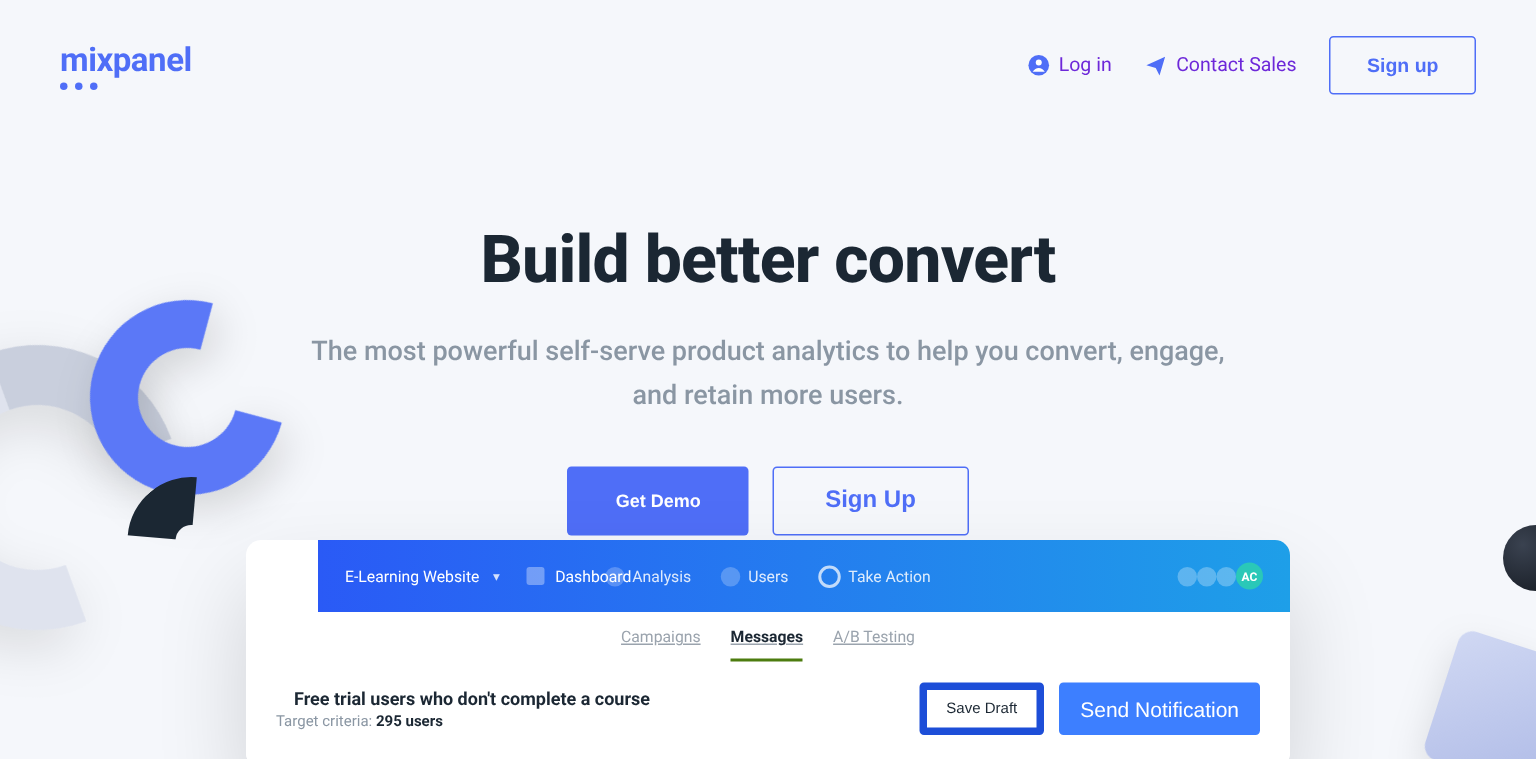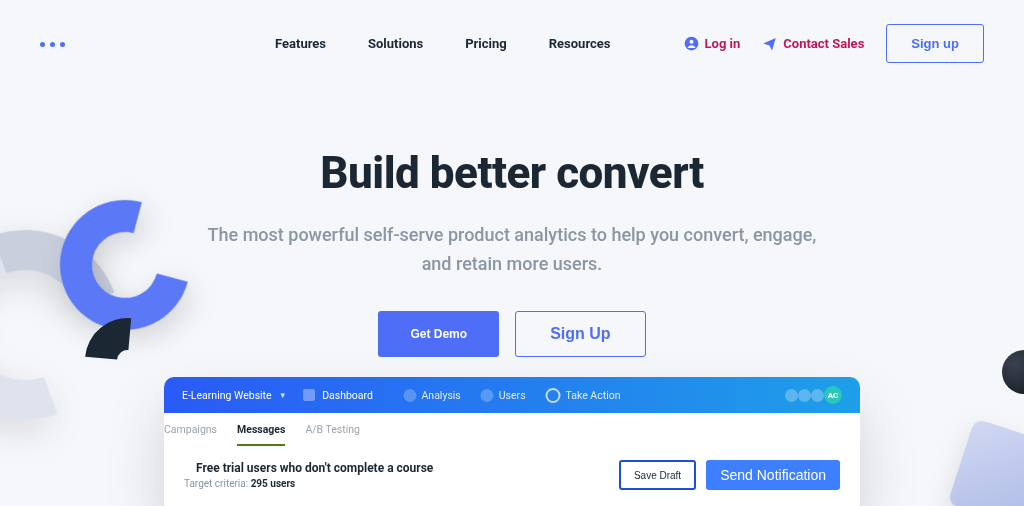--- a/index.html
+++ b/index.html
@@ -4,77 +4,72 @@
 <style>
 * { margin:0; padding:0; box-sizing:border-box; }
 body { font-family:-apple-system,BlinkMacSystemFont,'Segoe UI',Roboto,Helvetica,Arial,sans-serif; background:#f5f7fb; width:1024px; height:506px; overflow:hidden; position:relative; color:#1b2733; }
 .header { display:flex; align-items:center; padding:24px 40px 0 40px; }
 .logo { color:#4f6ef7; font-weight:700; font-size:22px; letter-spacing:-.3px; }
 .logo-dots { display:flex; gap:5px; margin-top:2px; }
 .logo-dots span { width:5px; height:5px; border-radius:50%; background:#4f6ef7; display:inline-block; }
 .nav { display:flex; gap:42px; margin-left:210px; }
 .nav a { font-size:13px; font-weight:700; color:#1b2733; text-decoration:none; }
 .right-actions { margin-left:auto; display:flex; align-items:center; gap:22px; }
-.login, .contact { display:flex; align-items:flex-start; gap:6px; font-size:13px; font-weight:700; color:#be185d; text-decoration:none; }
+.login, .contact { display:flex; align-items:flex-start; gap:6px; font-size:13px; font-weight:400; color:#6d28d9; text-decoration:none; }
 .login .icn, .contact .icn { color:#4f6ef7; display:inline-flex; }
 .signup-btn { border:1.5px solid #4f6ef7; color:#4f6ef7; background:transparent; font-size:13px; font-weight:700; padding:11px 24px; border-radius:3px; cursor:pointer; }
 .hero { text-align:center; margin-top:84px; position:relative; z-index:2; }
 .hero h1 { font-size:44px; font-weight:800; letter-spacing:-.5px; color:#1b2733; }
 .hero p { font-size:18px; color:#8a96a3; margin-top:22px; line-height:1.6; max-width:640px; margin-left:auto; margin-right:auto; font-weight:500; }
 .cta-row { display:flex; justify-content:center; gap:16px; margin-top:32px; }
 .btn-primary { background:#4f6ef7; color:#fff; font-size:12px; font-weight:700; border:none; padding:14px 32px; border-radius:3px; cursor:pointer; }
 .btn-secondary { background:transparent; border:1.5px solid #4f6ef7; color:#4f6ef7; font-size:16px; font-weight:700; padding:13px 34px; border-radius:3px; cursor:pointer; }
 
 .shape { position:absolute; z-index:1; }
 .ring-outer { left:-70px; top:230px; width:190px; height:190px; border-radius:50%; border:40px solid #dfe3ee; border-top-color:#c9cfdd; border-right-color:transparent; transform:rotate(25deg); filter:drop-shadow(0 12px 18px rgba(0,0,0,.12)); }
 .ring-inner { left:60px; top:200px; width:130px; height:130px; border-radius:50%; border:32px solid #5b78f7; border-right-color:transparent; transform:rotate(-30deg); filter:drop-shadow(0 10px 14px rgba(0,0,0,.15)); }
 .wedge { left:85px; top:318px; width:85px; height:85px; }
 .wedge::before { content:""; position:absolute; inset:0; border-radius:50%; border:32px solid #1b2733; border-top-color:transparent; border-right-color:transparent; border-bottom-color:transparent; transform:rotate(50deg); }
 .cube-right { right:-25px; top:430px; width:90px; height:90px; background:linear-gradient(145deg,#d0d8f3,#adb9e6); transform:rotate(18deg); border-radius:10px; filter:drop-shadow(0 10px 12px rgba(0,0,0,.1)); }
 .sphere { right:-22px; top:350px; width:44px; height:44px; border-radius:50%; background:radial-gradient(circle at 30% 30%,#3a4250,#12171e); }
 
 .app-card { position:absolute; left:164px; right:164px; bottom:-6px; border-radius:10px; overflow:hidden; box-shadow:0 30px 60px rgba(0,0,0,.15); background:#fff; z-index:3; }
-.app-bar { background:linear-gradient(90deg,#2a5af6 0%,#1e9fe8 100%); height:36px; display:flex; align-items:center; padding:0 18px; color:#fff; font-size:10.5px; }
+.app-bar { background:linear-gradient(90deg,#2a5af6 0%,#1e9fe8 100%); height:48px; display:flex; align-items:center; padding:0 18px; color:#fff; font-size:10.5px;margin-left:48px; }
 .app-bar .seg { display:flex; align-items:center; gap:7px; }
 .app-bar .center { position:absolute; left:50%; transform:translateX(-50%); display:flex; gap:20px; }
 .app-bar .center span { display:flex; align-items:center; gap:5px; opacity:.92; }
 .app-bar .right-icons { margin-left:auto; display:flex; align-items:center;text-align:right; }
 .dot-icn { width:13px; height:13px; border-radius:50%; background:rgba(255,255,255,.28); display:inline-flex; align-items:center; justify-content:center; }
 .ring-icn { width:15px; height:15px; border:2px solid rgba(255,255,255,.85); border-radius:50%; display:inline-block; }
 .chev { font-size:9px; margin-left:2px; opacity:.8; }
 .sq { width:12px; height:12px; background:rgba(255,255,255,.35); border-radius:2px; display:inline-block; }
 .avatar { width:18px; height:18px; border-radius:50%; background:#2ac8b8; font-size:8px; display:inline-flex; align-items:center; justify-content:center; color:#fff; font-weight:700; }
-.tab-row { display:flex; gap:20px; font-size:10.5px; color:#9aa3ad; padding:10px 0 0 0; background:#fff; }
+.tab-row { display:flex; justify-content:center; gap:20px; font-size:10.5px; color:#9aa3ad; padding:10px 0 0 0; background:#fff;text-decoration:underline; }
 .tab-row span { padding-bottom:8px; }
 .tab-row .active { color:#1b2733; font-weight:700; border-bottom:2px solid #4d7c0f; }
 .app-body { padding:14px 20px 22px 20px; background:#fff; display:flex; align-items:center; }
 .app-body .title { font-size:12px; font-weight:700; color:#1b2733;padding-left:12px; }
 .app-body .sub { font-size:10px; color:#8a96a3; margin-top:3px; }
 .app-body .sub b { color:#1b2733; font-weight:700; }
 .app-body .actions { margin-left:auto; display:flex; gap:10px; }
-.app-body .ghost { font-size:10px; border:2px solid #1d4ed8; color:#1b2733; background:#fff; padding:7px 13px; border-radius:3px; }
+.app-body .ghost { font-size:10px; border:5px solid #1d4ed8; color:#1b2733; background:#fff; padding:7px 13px; border-radius:3px; }
 .app-body .send { font-size:14px; background:#3d7fff; color:#fff; border:none; padding:7px 14px; border-radius:3px; }
 </style>
 </head>
 <body>
 
 <div class="header">
   <div>
+    <div class="logo">mixpanel</div>
     <div class="logo-dots">
         <span></span>
         <span></span>
         <span></span>
       </div>
   </div>
-  <nav class="nav">
-    <a href="#">Features</a>
-    <a href="#">Solutions</a>
-    <a href="#">Pricing</a>
-    <a href="#">Resources</a>
-  </nav>
   <div class="right-actions">
     <a href="#" class="login">
       <span class="icn">
         <svg width="15" height="15" viewBox="0 0 24 24" fill="#4f6ef7">
             <circle cx="12" cy="12" r="11"></circle>
             <circle cx="12" cy="9" r="3.2" fill="#fff"></circle>
             <path d="M5.5 19c1.6-3 4-4.2 6.5-4.2s4.9 1.2 6.5 4.2" fill="#fff"></path>
           </svg>
       </span>
       <span>Log in</span>

